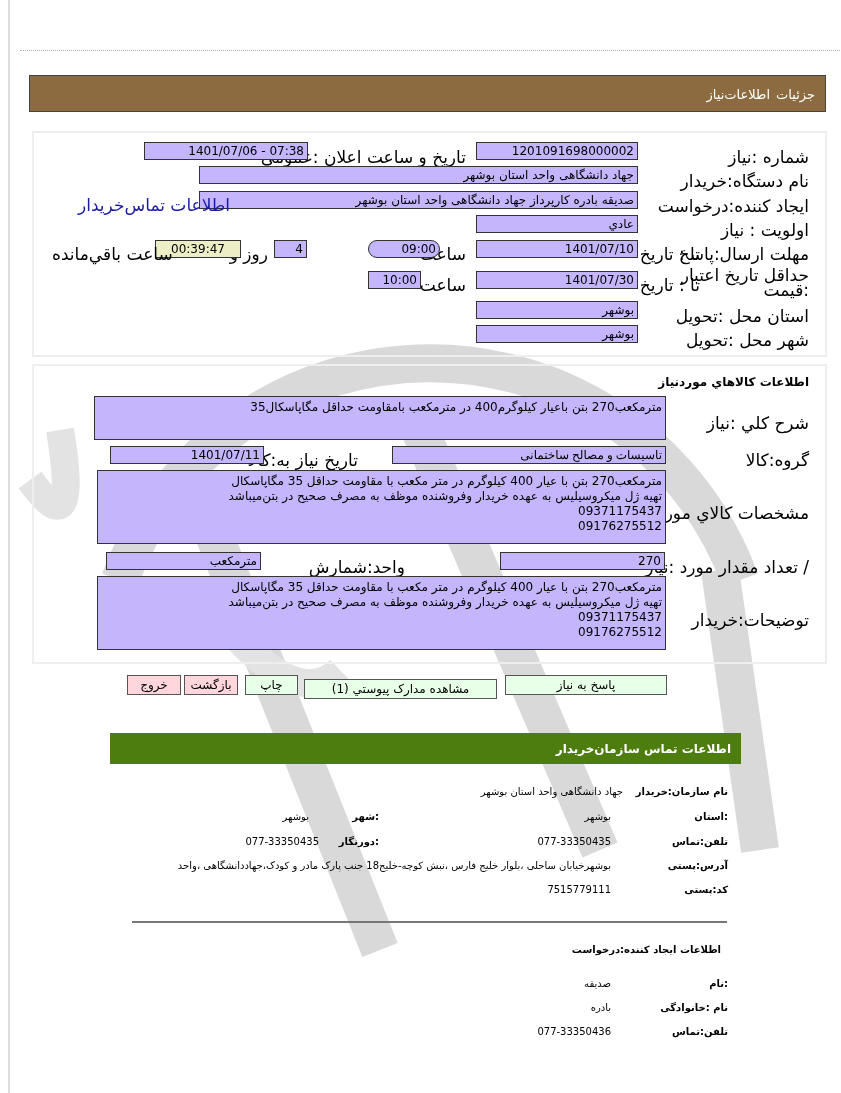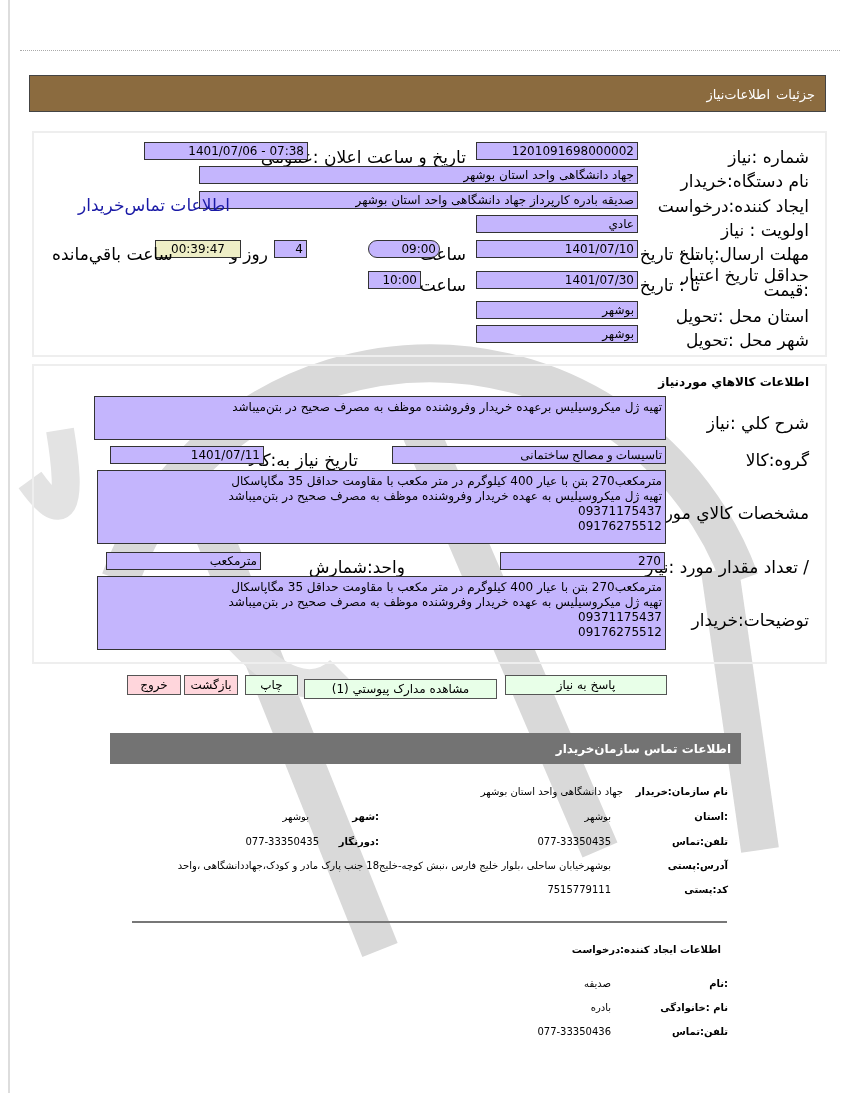--- a/index.html
+++ b/index.html
@@ -23,21 +23,21 @@
   .fld.ltr { direction:ltr; text-align:right; }
   .fld.area { height:auto; white-space:normal; line-height:15px; padding:3px 3px; }
   .link { color:#1a1aa6; }
   .timer { background:#eeeec6; direction:ltr; text-align:center; }
 
   .btn { position:absolute; height:20px; border:1px solid #555; box-sizing:border-box; font-size:12px;
          text-align:center; line-height:18px; z-index:2; cursor:pointer; }
   .btn.green { background:#e8ffe8; }
   .btn.pink { background:#ffd6dc; }
 
-  .hdr2 { position:absolute; left:110px; top:733px; width:631px; height:31px; background:#737373;
+  .hdr2 { position:absolute; left:110px; top:733px; width:631px; height:31px; background:#4d7c0f;
           color:#fff; font-weight:bold; font-size:12px; z-index:2; }
   .hdr2 span { position:absolute; right:10px; top:9px; }
 
   .c-lbl { position:absolute; font-size:10px; font-weight:bold; white-space:nowrap; z-index:2; }
   .c-val { position:absolute; font-size:10px; white-space:nowrap; z-index:2; }
   .sep { position:absolute; left:132px; top:921px; width:595px; height:0; border-top:2px solid #777; z-index:2; }
 </style>
 </head>
 <body>
 
@@ -100,21 +100,21 @@
 <div class="fld" style="left:476px;top:301px;width:162px;">بوشهر</div>
 
 <span class="lbl" style="right:32px;top:330px;">شهر محل :تحویل</span>
 <div class="fld" style="left:476px;top:325px;width:162px;">بوشهر</div>
 
 <div class="box" style="left:32px;top:364px;width:795px;height:300px;"></div>
 <span class="lbl" style="right:32px;top:375px;font-weight:bold;font-size:12px;">اطلاعات کالاهاي موردنیاز</span>
 
 <span class="lbl" style="right:32px;top:413px;">شرح کلي :نیاز</span>
 <div class="fld area" style="left:94px;top:396px;width:572px;height:44px;">
-  <div>تهیه ژل میکروسیلیس برعهده خریدار وفروشنده موظف به مصرف صحیح در بتن‌میباشد</div>
+  <div>مترمکعب270 بتن باعیار کیلوگرم400 در مترمکعب بامقاومت حداقل مگاپاسکال35</div>
 </div>
 
 <span class="lbl" style="right:32px;top:450px;">گروه:کالا</span>
 <div class="fld" style="left:392px;top:446px;width:274px;font-family:Liberation Serif, serif;">تاسیسات و مصالح ساختمانی</div>
 <span class="lbl" style="right:483px;top:450px;">تاریخ نیاز به:کالا</span>
 <div class="fld ltr" style="left:110px;top:446px;width:154px;">1401/07/11</div>
 
 <span class="lbl" style="right:32px;top:503px;">مشخصات کالاي مورد:نیاز</span>
 <div class="fld area" style="left:97px;top:470px;width:569px;height:74px;">
   <div>مترمکعب270 بتن با عیار 400 کیلوگرم در متر مکعب با مقاومت حداقل 35 مگاپاسکال</div>

